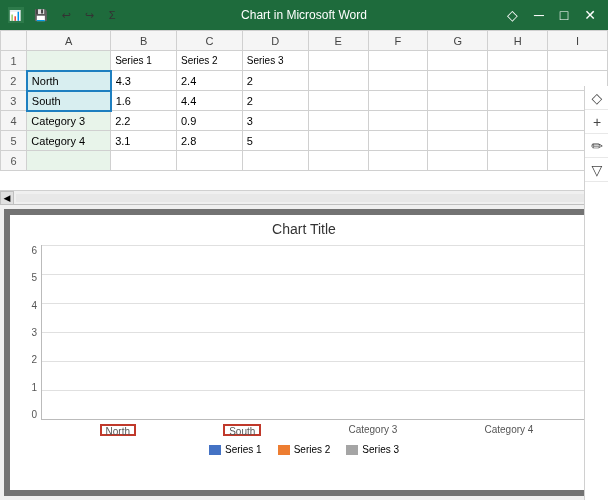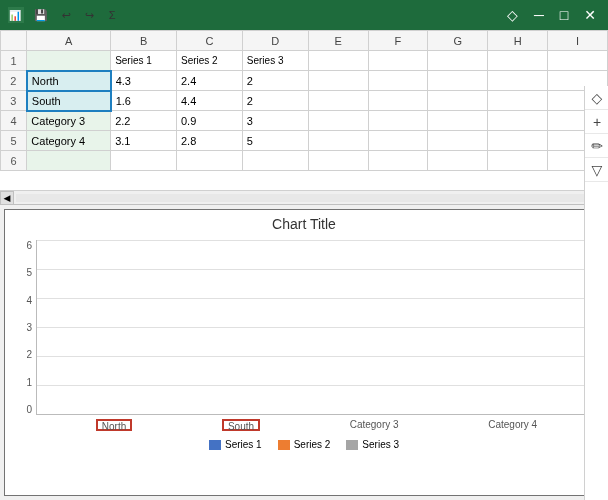--- a/index.html
+++ b/index.html
@@ -178,20 +178,21 @@
 <div class="outer-container">
 
   <div class="title-bar">
     <div class="title-bar-left">
       <span class="title-icon">📊</span>
       <span class="toolbar-btn">💾</span>
       <span class="toolbar-btn title-btn">↩</span>
       <span class="toolbar-btn title-btn">↪</span>
       <span class="toolbar-btn title-icon">Σ</span>
     </div>
+    <div class="title-bar-center">Chart in Microsoft Word</div>
     <div class="title-bar-right">
       <span class="title-btn">◇</span>
       <span class="title-btn">─</span>
       <span class="title-btn">□</span>
       <span class="title-btn close-btn">✕</span>
     </div>
   </div>
 
   <div class="main-container">
 
@@ -295,21 +296,21 @@
         </table>
       </div>
 
       <div class="scroll-bottom">
         <div class="scroll-arrow">◀</div>
         <div class="scroll-track"></div>
         <div class="scroll-arrow">▶</div>
       </div>
     </div>
 
-    <div style="margin: 4px; background: white; border: 1px solid #737373; position: relative; flex: 1; padding: 6px;">
+    <div style="margin: 4px; background: white; border: 6px solid #737373; position: relative; flex: 1; padding: 6px;">
 
       <div class="chart-title">Chart Title</div>
 
       <div style="display: flex; height: 195px;">
 
         <div style="width: 25px; display: flex; flex-direction: column; justify-content: space-between; text-align: right; font-size: 10px; color: #555; padding-right: 4px; padding-bottom: 20px;">
           <span>6</span>
           <span>5</span>
           <span>4</span>
           <span>3</span>

